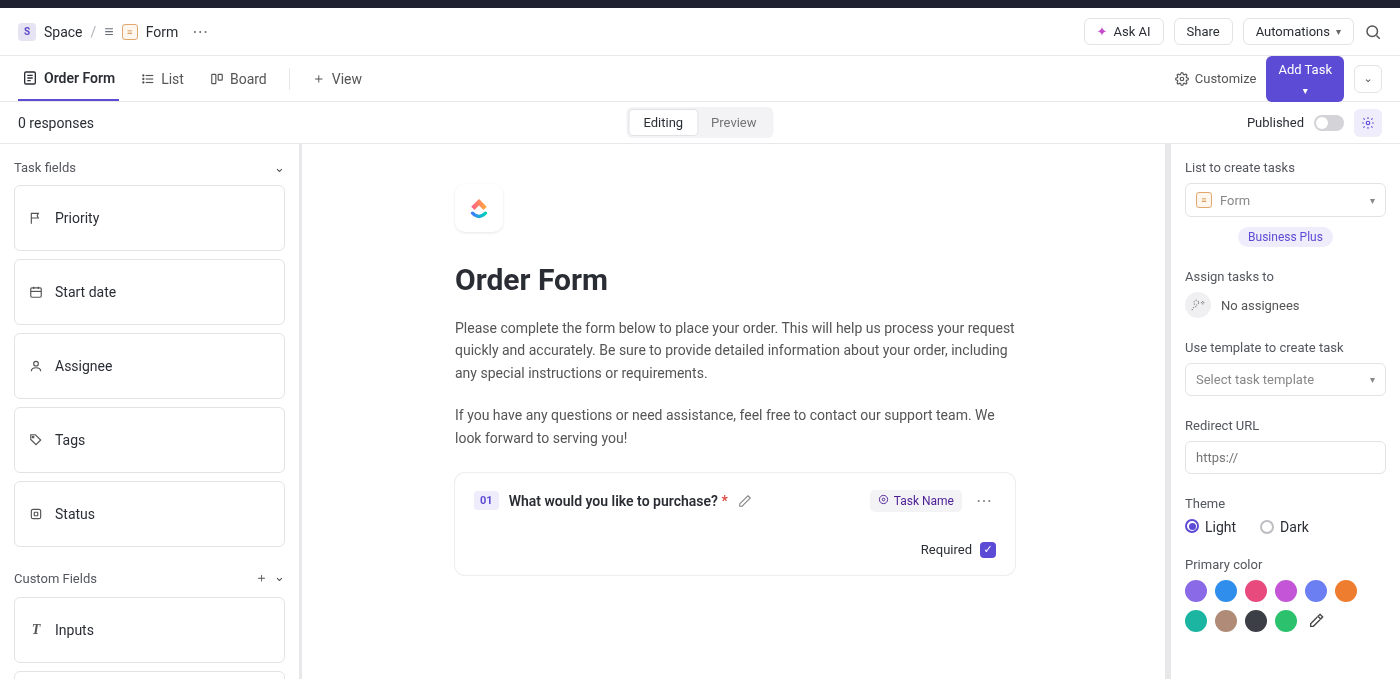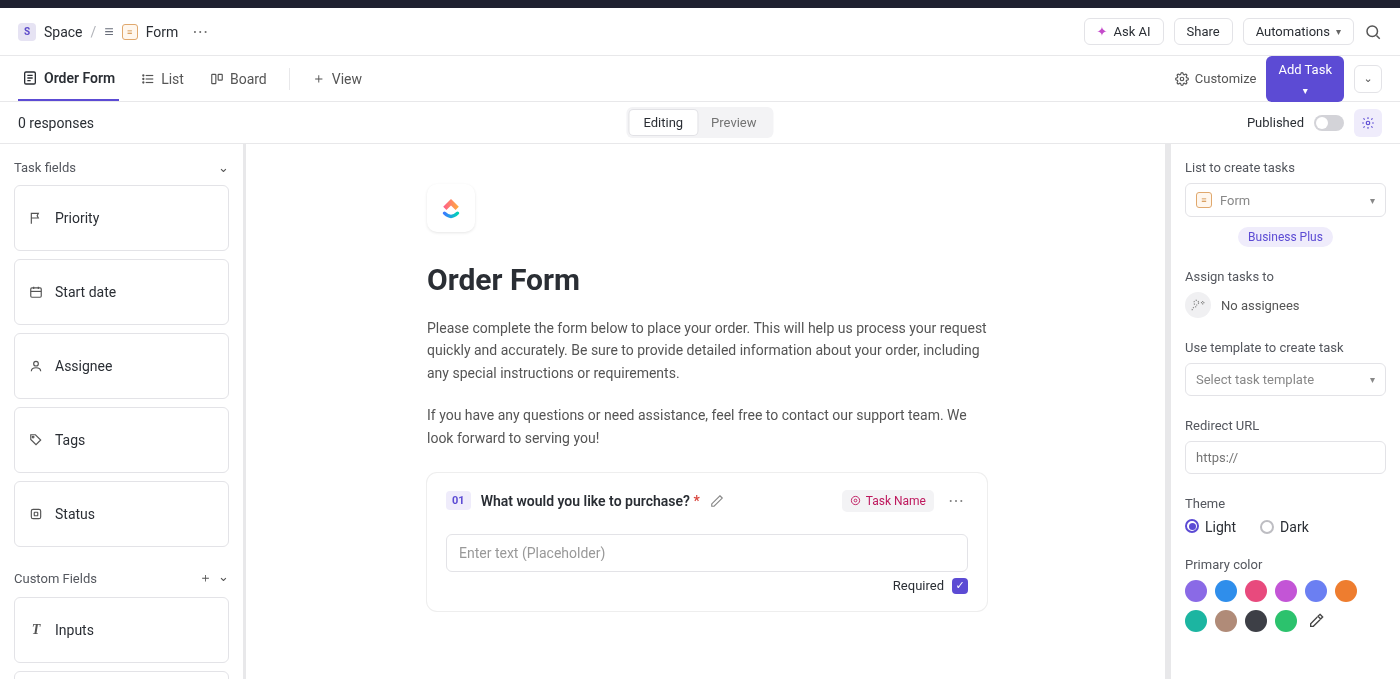--- a/index.html
+++ b/index.html
@@ -34,41 +34,41 @@
 .mode-center { position: absolute; left: 50%; transform: translateX(-50%); display: flex; background: #f3f3f5; border-radius: 6px; padding: 3px; }
 .seg { padding: 5px 14px; font-size: 13px; border-radius: 4px; cursor: pointer; color:#737373;}
 .seg.active { background: #fff; color: #2a2e34; box-shadow: 0 0 0 1px #e2e2e6; }
 .mode-right { margin-left: auto; display: flex; align-items: center; gap: 10px; }
 .pub-label { font-size: 13px; color: #2a2e34; }
 .toggle { width: 30px; height: 16px; background: #d3d3d8; border-radius: 9px; position: relative; cursor:pointer; }
 .toggle::after { content: ""; position: absolute; width: 12px; height: 12px; border-radius: 50%; background: #fff; top: 2px; left: 2px; }
 .settings-icon { width: 28px; height: 28px; background:#efecfb; border-radius:6px; display:flex; align-items:center;justify-content:center; color:#5c4bd4; cursor:pointer; }
 
 .main { display: flex; height: calc(679px - 8px - 48px - 46px - 42px); position:relative; }
-.left-panel { width: 246px; border-right: 3px solid #e8e8ea; padding: 16px 14px; overflow-y: auto; background:#fff;text-align:right; }
+.left-panel { width: 302px; border-right: 3px solid #e8e8ea; padding: 16px 14px; overflow-y: auto; background:#fff;text-align:right; }
 .lp-section { margin-bottom: 22px; }
 .lp-header { display: flex; align-items: center; font-size: 13px; color: #54575e; margin-bottom: 10px; }
 .lp-header .hdr-actions{margin-left:auto;display:flex;gap:6px;color:#555;cursor:pointer;}
 .field-item { border: 1px solid #e3e3e7; border-radius: 6px; padding: 24px 12px; margin-bottom: 8px; display: flex; align-items: center; gap: 10px; font-size: 14px; cursor: grab; background:#fff; }
 .field-icon { color: #555; width: 18px; display: inline-flex; justify-content: center; }
 
 .center-panel { flex: 1; overflow-y: auto; background: #fff; padding: 40px 20px; display:flex; justify-content:center; position:relative; }
 .center-scroll-edge { position:absolute; right:0; top:0; width:3px; height:100%; background:#e8e8ea; }
 .form-body { width: 560px; }
 .cu-logo { width: 48px; height: 48px; border-radius: 10px; background: #fff; box-shadow: 0 1px 3px rgba(0,0,0,0.1); display:flex;align-items:center;justify-content:center; margin-bottom: 30px; }
 .form-title { font-size: 30px; font-weight: 700; margin-bottom: 20px; }
 .form-desc { font-size: 14px; color: #555; line-height: 1.6; margin-bottom: 20px; }
 .question-card { border: 1px solid transparent; border-radius: 10px; padding: 16px 18px; margin-top: 24px; background:#fff; box-shadow:0 0 0 1px #eee; }
-.q-head { display: flex; align-items: center; gap: 10px; margin-bottom: 22px; }
+.q-head { display: flex; align-items: center; gap: 10px; margin-bottom: 30px; }
 .q-num { background:#efecfb; color:#5c4bd4; font-size:11px; font-weight:700; padding:3px 6px; border-radius:4px; }
 .q-label { font-size: 14px; font-weight: 600; }
 .req-star { color: #d9453d; }
 .edit-icon { color:#888;cursor:pointer; }
 .q-spacer { flex: 1; }
-.q-badge { background:#f3f3f5;border-radius:5px;padding:4px 8px;font-size:12px;color:#be185d;display:flex;align-items:center;gap:5px; }
+.q-badge { background:#f3f3f5;border-radius:5px;padding:4px 8px;font-size:12px;color:#4c1d95;display:flex;gap:5px; }
 .q-more { color:#888;cursor:pointer;padding:0 4px; }
 .q-input { width: 100%; border: 1px solid #e3e3e7; border-radius: 6px; padding: 10px 12px; font-size: 14px; color: #333; }
 .q-input::placeholder{color:#999;}
 .q-footer { display: flex; justify-content: flex-end; align-items: center; gap: 8px; margin-top: 6px; font-size: 13px; }
 .checkbox { width: 16px; height: 16px; border-radius: 4px; background: #5c4bd4; display:flex;align-items:center;justify-content:center;color:#fff;font-size:11px; }
 
 .right-panel { width: 232px; border-left: 3px solid #e8e8ea; padding: 16px 14px; overflow-y: auto; }
 .rp-label { font-size: 13px; color: #54575e; margin-bottom: 8px; }
 .rp-section { margin-bottom: 22px; }
 .rp-select { border: 1px solid #e3e3e7; border-radius: 6px; padding: 8px 10px; font-size: 13px; color: #888; display:flex;align-items:center;gap:8px;cursor:pointer; }
@@ -337,21 +337,20 @@
             <span>
               <svg width="11" height="11" viewBox="0 0 24 24" fill="none" stroke="currentColor" stroke-width="2">
                   <circle cx="12" cy="12" r="9"></circle>
                   <circle cx="12" cy="12" r="3"></circle>
                 </svg>
             </span>
             <span>Task Name</span>
           </span>
           <span class="q-more">⋯</span>
         </div>
-        <input class="q-input" placeholder="Enter text (Placeholder)" style="">
         <div class="q-footer">
           <span>Required</span>
           <span class="checkbox">✓</span>
         </div>
       </div>
     </div>
   </div>
 
   <div class="right-panel">
     <div class="rp-section">

